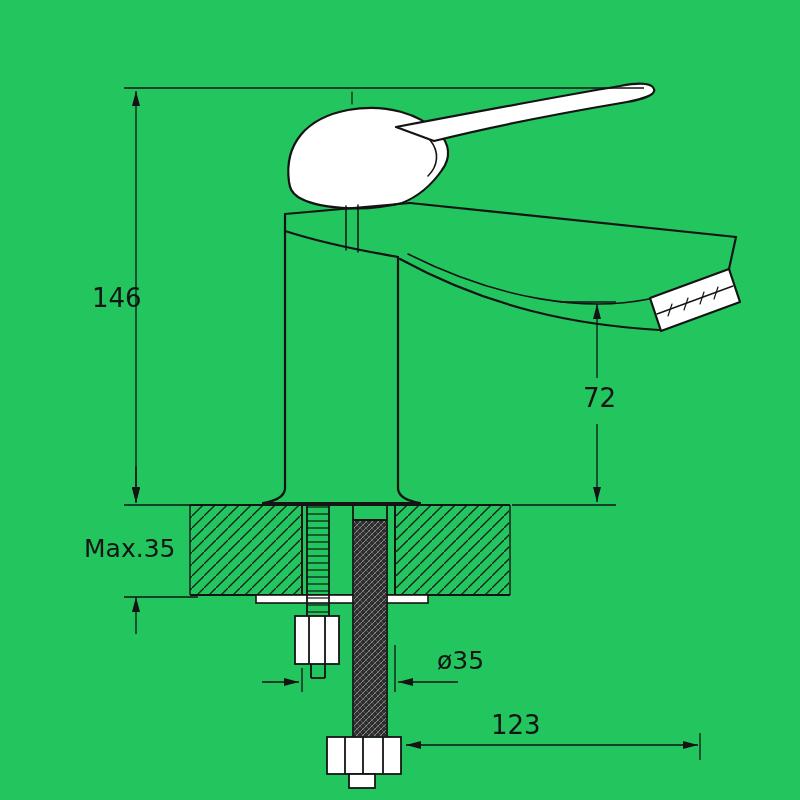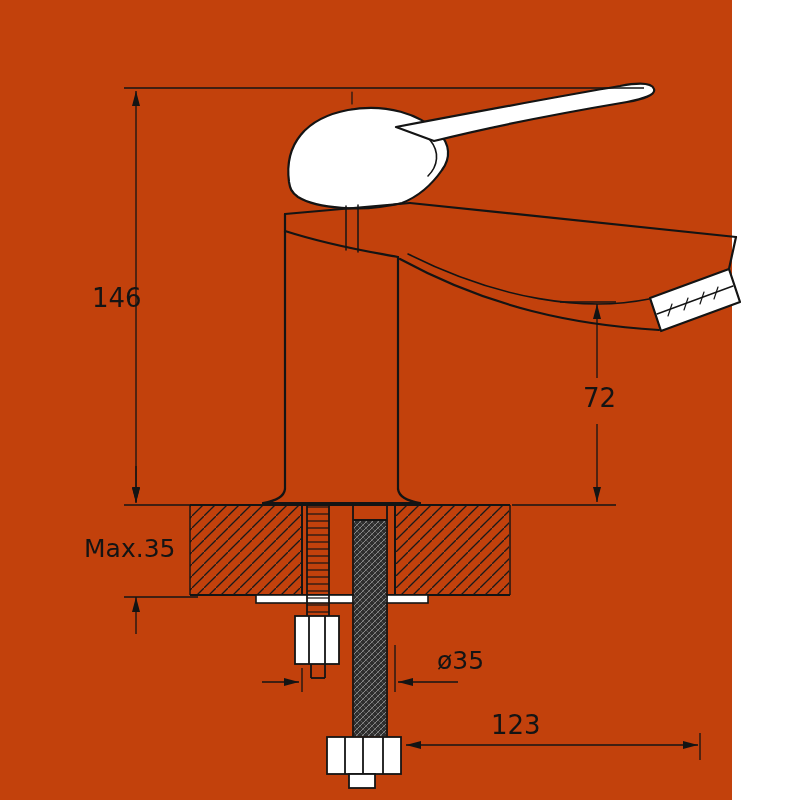--- a/index.html
+++ b/index.html
@@ -5,23 +5,23 @@
   html, body {
     margin: 0;
     padding: 0;
     background: #ffffff;
     width: 800px;
     height: 800px;
     overflow: hidden;
     font-family: "DejaVu Sans", sans-serif;
   }
   .canvas {
-    width: 732px;
+    width: 800px;
     height: 800px;
-    background: #c2410c;
+    background: #22c55e;
     position: relative;
   }
   svg { display: block; }
   .dim-label {
     font-family: "DejaVu Sans", sans-serif;
     fill: #141414;
   }
 </style>
 </head>
 <body>

